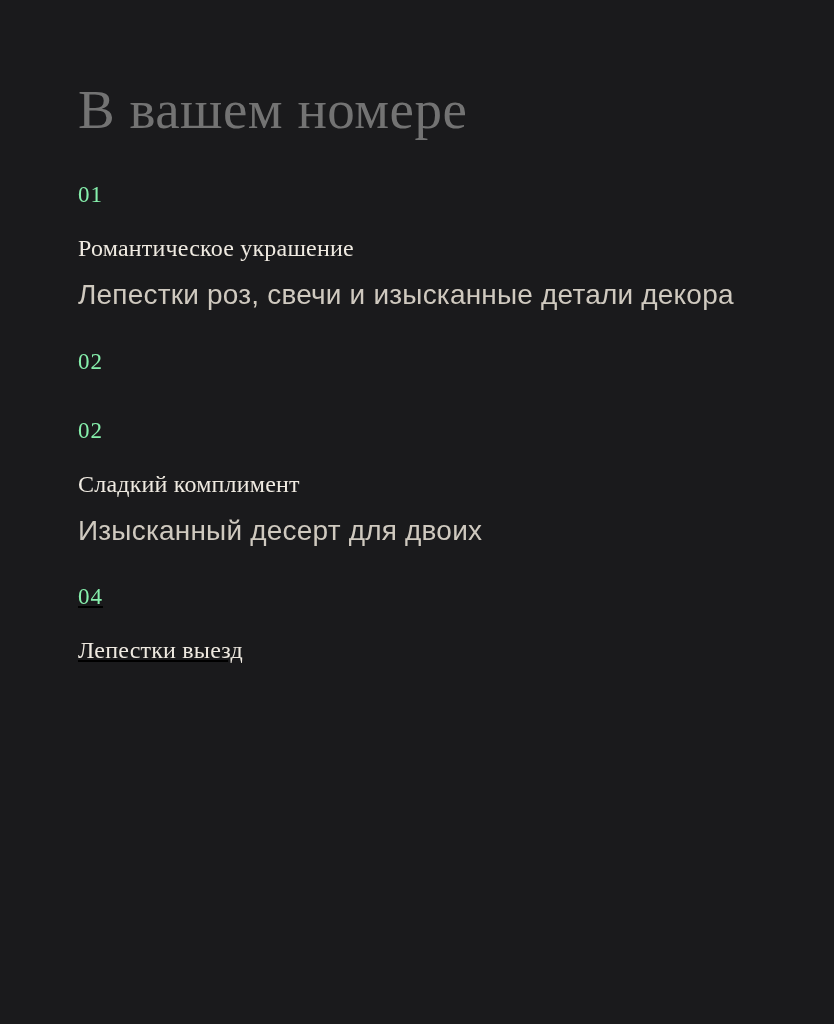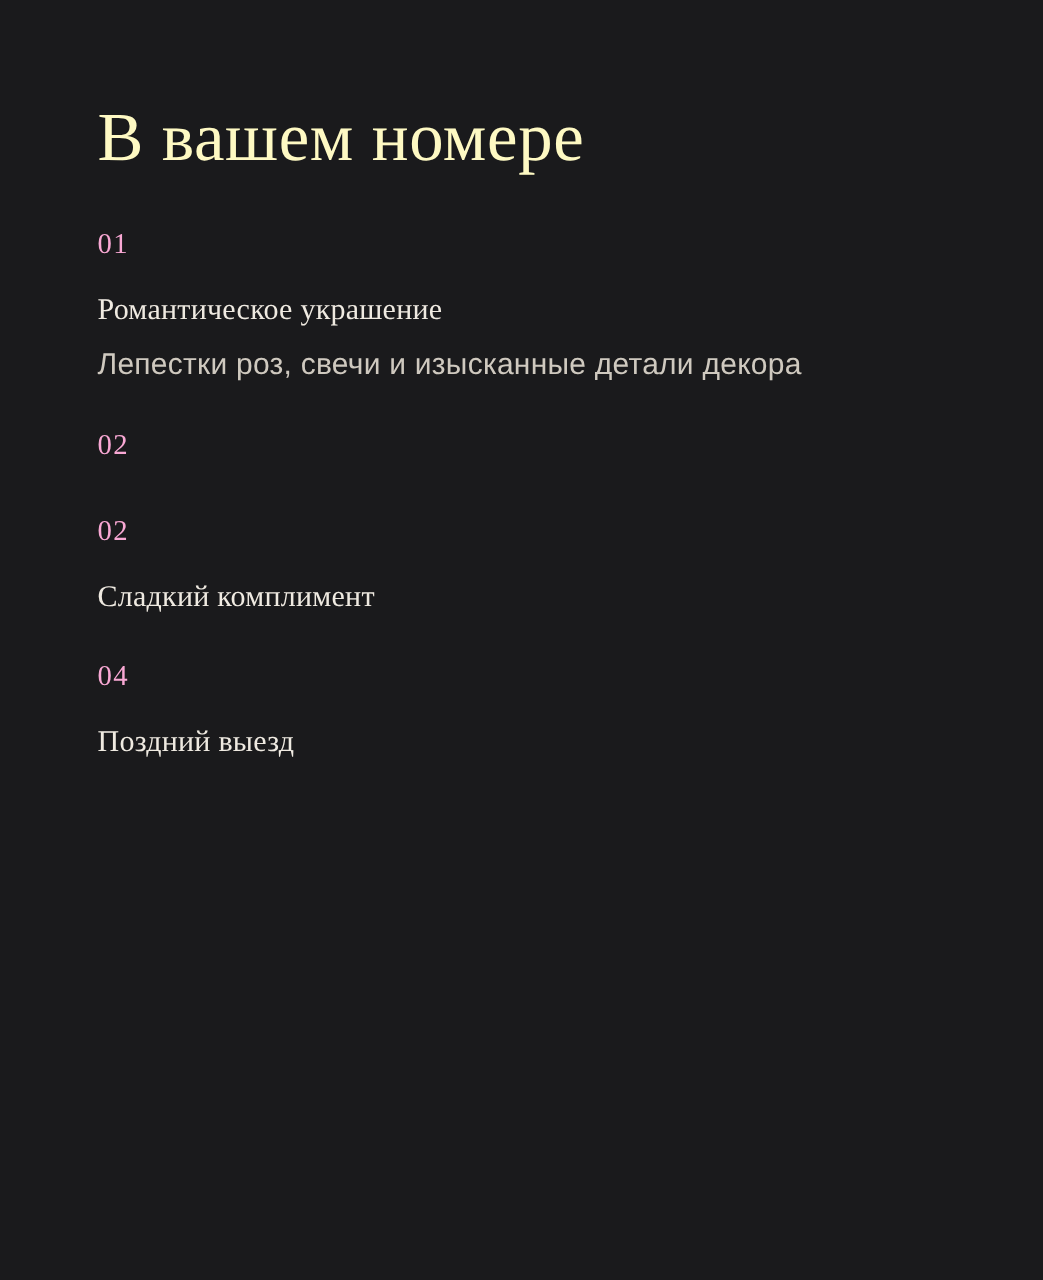--- a/index.html
+++ b/index.html
@@ -18,33 +18,33 @@
     width: 834px;
     height: 1024px;
     background: #1a1a1c;
     box-sizing: border-box;
     padding: 70px 78px 0 78px;
   }
   .page-title {
     font-family: "Liberation Serif", serif;
     font-size: 55px;
     line-height: 1.15;
-    color: #fef9c3;
+    color: #737373;
     font-weight: 400;
     letter-spacing: 0.5px;
     margin: 0 0 42px 0;
     padding-top: 8px;
   }
   .item {
     margin-bottom: 36px;
   }
   .item-number {
     font-family: "Liberation Serif", serif;
     font-size: 23px;
-    color: #f9a8d4;
+    color: #86efac;
     letter-spacing: 1px;
     margin-bottom: 8px;
     line-height: 1;
   }
   .rule {
     height: 2px;
     width: 100%;
     background: linear-gradient(90deg, #b8922c 0%, #d9b martinez 0%, #d8b445 45%, #e3c65f 75%, #c9a63a 100%);
     margin-bottom: 18px;
   }
@@ -52,28 +52,29 @@
     font-family: "Liberation Serif", serif;
     font-size: 24px;
     line-height: 1.2;
     color: #efeae1;
     font-weight: 400;
     margin-bottom: 13px;
     letter-spacing: 0.2px;
   }
   .item-desc {
     font-family: "Liberation Sans", sans-serif;
-    font-size: 24px;
+    font-size: 28px;
     line-height: 1.35;
     color: #cfc9bf;
     font-weight: 400;
     letter-spacing: 0.2px;
   }
   .item:last-child {
     margin-bottom: 18px;
+    text-decoration: underline;
   }
 </style>
 </head>
 <body>
 
 <div class="page">
 
   <h1 class="page-title">В вашем номере</h1>
 
   <div class="item">
@@ -85,21 +86,22 @@
 
   <div class="item">
     <div class="item-number">02</div>
     <div class="rule"></div>
   </div>
 
   <div class="item">
     <div class="item-number">02</div>
     <div class="rule"></div>
     <div class="item-heading">Сладкий комплимент</div>
+    <div class="item-desc">Изысканный десерт для двоих</div>
   </div>
 
   <div class="item">
     <div class="item-number">04</div>
     <div class="rule"></div>
-    <div class="item-heading">Поздний выезд</div>
+    <div class="item-heading">Лепестки выезд</div>
   </div>
 
 </div>
 
 </body></html>

